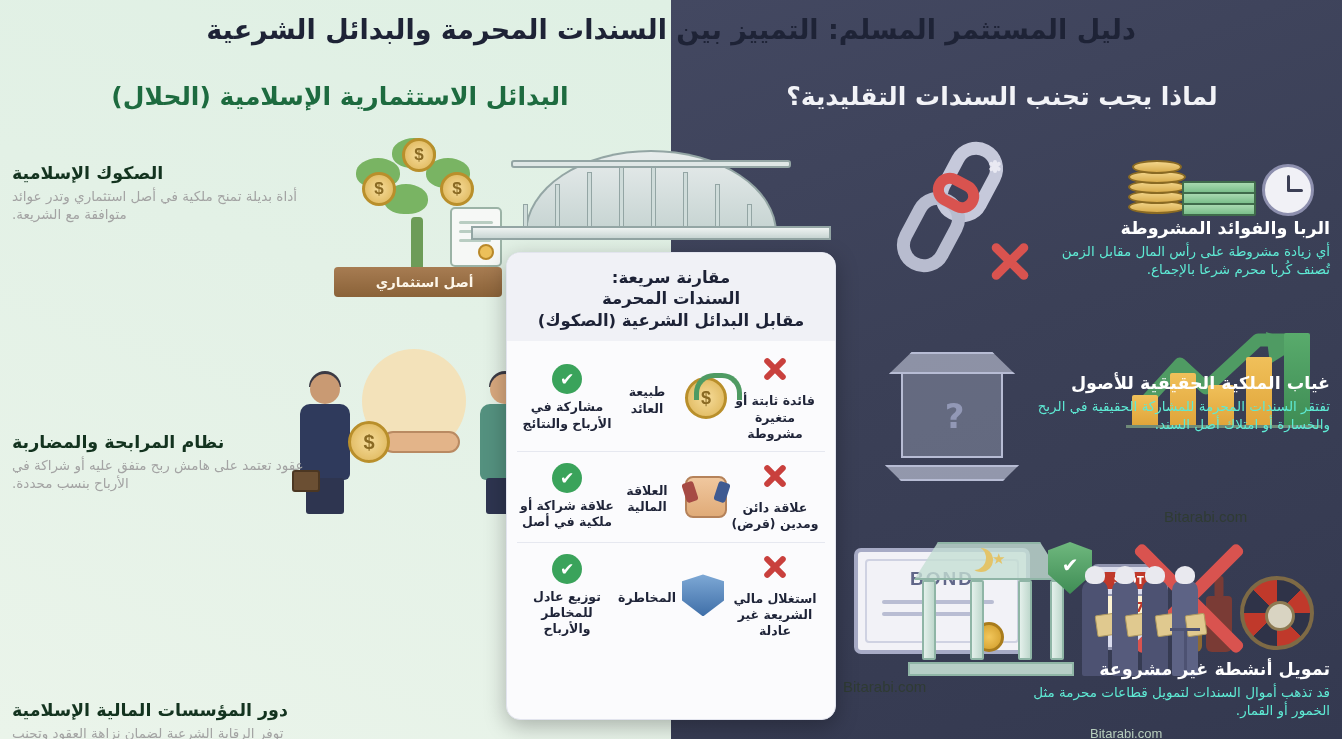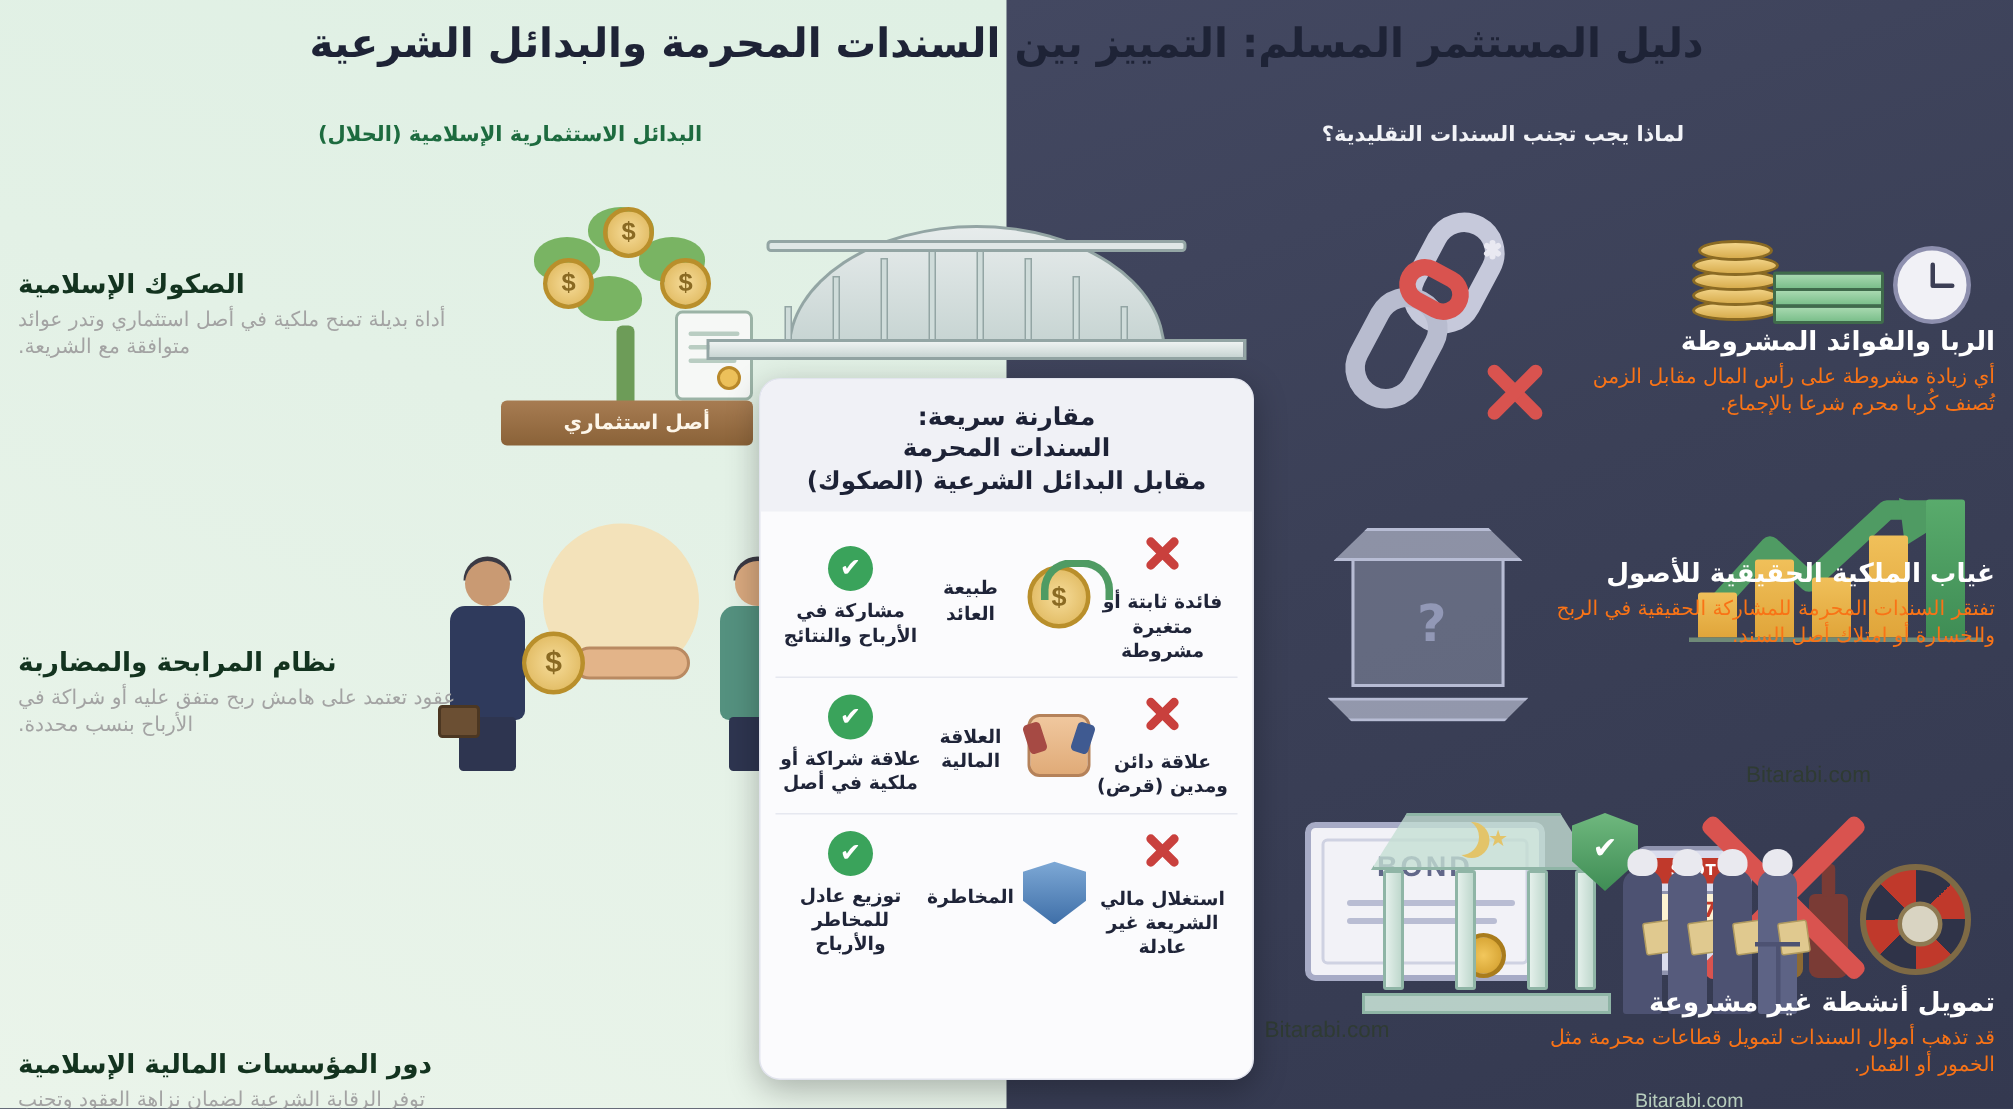--- a/index.html
+++ b/index.html
@@ -22,41 +22,41 @@
     width: 1000px; text-align: center; z-index: 40;
   }
   .title-bar .title-text {
     display: inline-block;
     font-size: 27px; font-weight: bold; color: #1e2336;
     letter-spacing: -0.2px; line-height: 1.25;
     padding: 4px 18px;
   }
 
   
-  .sec-head { position: absolute; top: 82px; font-size: 14px; font-weight: bold; }
+  .sec-head { position: absolute; top: 82px; font-size: 25px; font-weight: bold; }
   .sec-head.left  { right: 40px; width: 600px; text-align: center; color: #f2f3f7; }
   .sec-head.right { left: 40px;  width: 600px; text-align: center; color: #1d6b3f; }
 
   
   .block { position: absolute; width: 300px; }
   .block .b-title { font-size: 17.5px; font-weight: bold; line-height: 1.25; margin-bottom: 2px; }
   .block .b-body  { font-size: 13.5px; line-height: 1.35; }
   .block.dark .b-title { color: #ffffff; }
-  .block.dark .b-body  { color: #f97316; }
+  .block.dark .b-body  { color: #5eead4; }
   .block.lite .b-title { color: #13331f; }
   .block.lite .b-body  { color: #a3a3a3; }
   .ta-r { text-align: right; }
   .ta-l { text-align: left; }
 
   
   #blk-riba    { top: 218px; right: 12px; }
   #blk-owner   { top: 373px; right: 12px; }
   #blk-illegal { top: 659px; right: 12px; }
   
-  #blk-sukuk   { top: 180px; left: 12px; }
+  #blk-sukuk   { top: 163px; left: 12px; }
   #blk-muraba  { top: 432px; left: 12px; }
   #blk-instit  { top: 700px; left: 12px; }
 
   
   .illus { position: absolute; }
 
   
   #il-money { top: 128px; right: 28px; width: 225px; height: 96px; }
   .coin-stack { position: absolute; bottom: 10px; right: 128px; width: 58px; height: 58px; }
   .coin-stack i { position: absolute; left: 0; width: 58px; height: 14px; border-radius: 50%;
@@ -129,21 +129,21 @@
     border-radius: 4px; background: #c0392b; color: #fff; font-size: 10px; font-weight: bold;
     display: flex; align-items: center; justify-content: center; letter-spacing: .5px; }
   .slot-win { position: absolute; top: 27px; left: 7px; right: 7px; height: 26px;
     background: #fdf3d2; border: 2px solid #8f93ae; border-radius: 3px;
     display: flex; align-items: center; justify-content: center;
     font-size: 14px; font-weight: bold; color: #c0392b; letter-spacing: 2px; }
   #x-vice { top: 18px; right: 56px; width: 150px; height: 86px; }
   #x-vice::before, #x-vice::after { left: 2px; top: 38px; width: 146px; height: 13px; }
 
   
-  #il-bond { top: 548px; right: 312px; width: 160px; height: 106px; }
+  #il-bond { top: 548px; right: 312px; width: 176px; height: 106px; }
   .cert { position: absolute; inset: 0; background: #f2f2f7; border: 4px solid #a7abc6; border-radius: 7px; }
   .cert-in { position: absolute; inset: 7px; border: 2px solid #cfd2e2; border-radius: 4px; }
   .cert-t { position: absolute; top: 16px; left: 0; width: 100%; text-align: center;
     font-size: 19px; font-weight: bold; color: #616789; letter-spacing: 2px; font-family: "Liberation Sans", sans-serif; }
   .cert-l { position: absolute; left: 24px; height: 4px; background: #b9bdd3; border-radius: 2px; }
   .cert-l.r1 { top: 48px; width: 112px; }
   .cert-l.r2 { top: 60px; width: 100px; }
   .cert-seal { position: absolute; bottom: 2px; right: 26px; width: 30px; height: 30px; border-radius: 50%;
     background: radial-gradient(#f2c75c,#cf9a28); border: 3px solid #a97c1c; }
 

